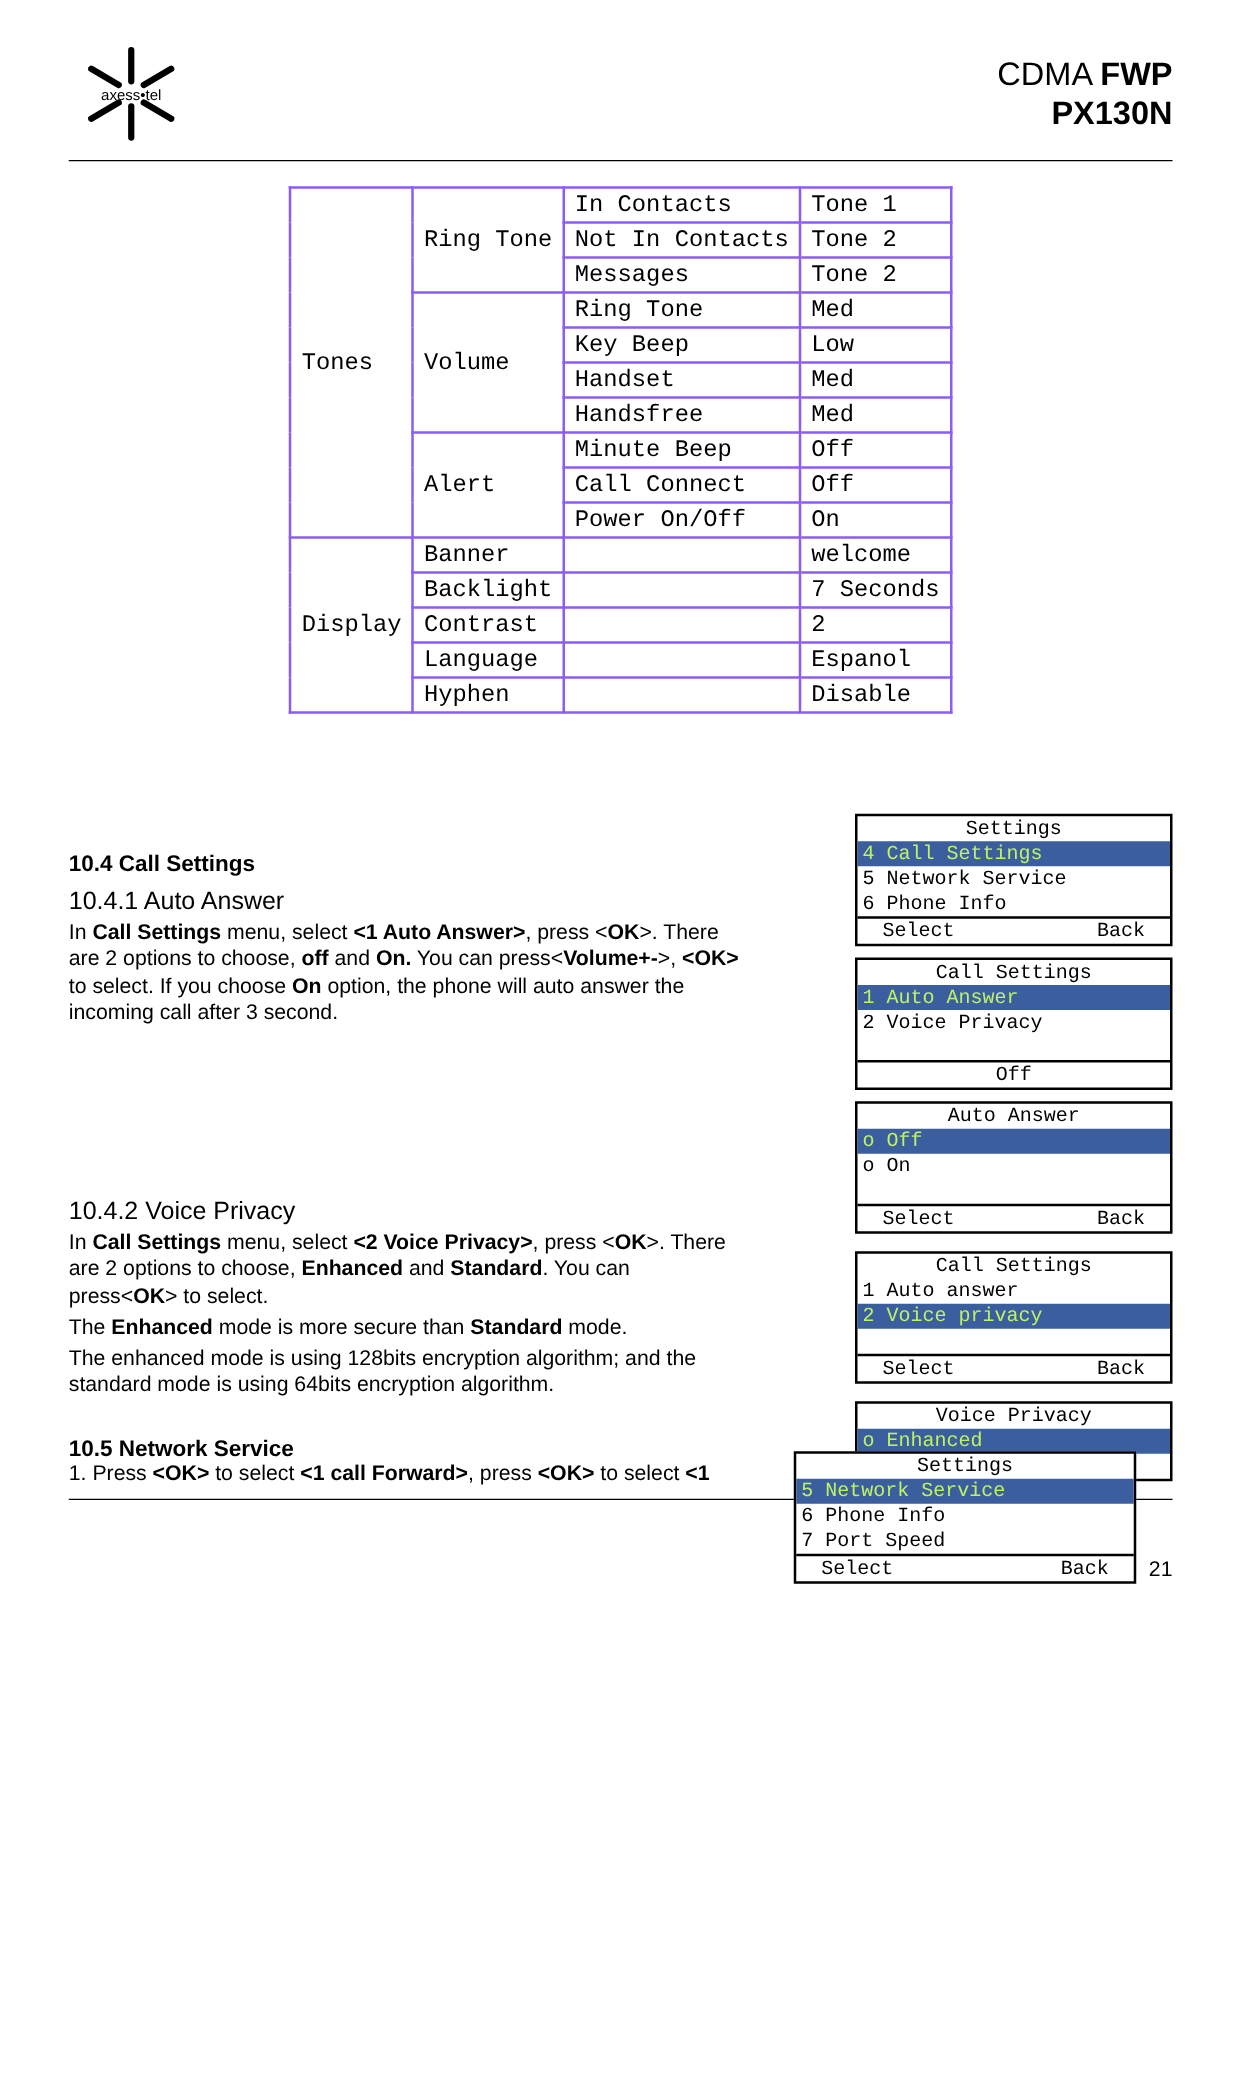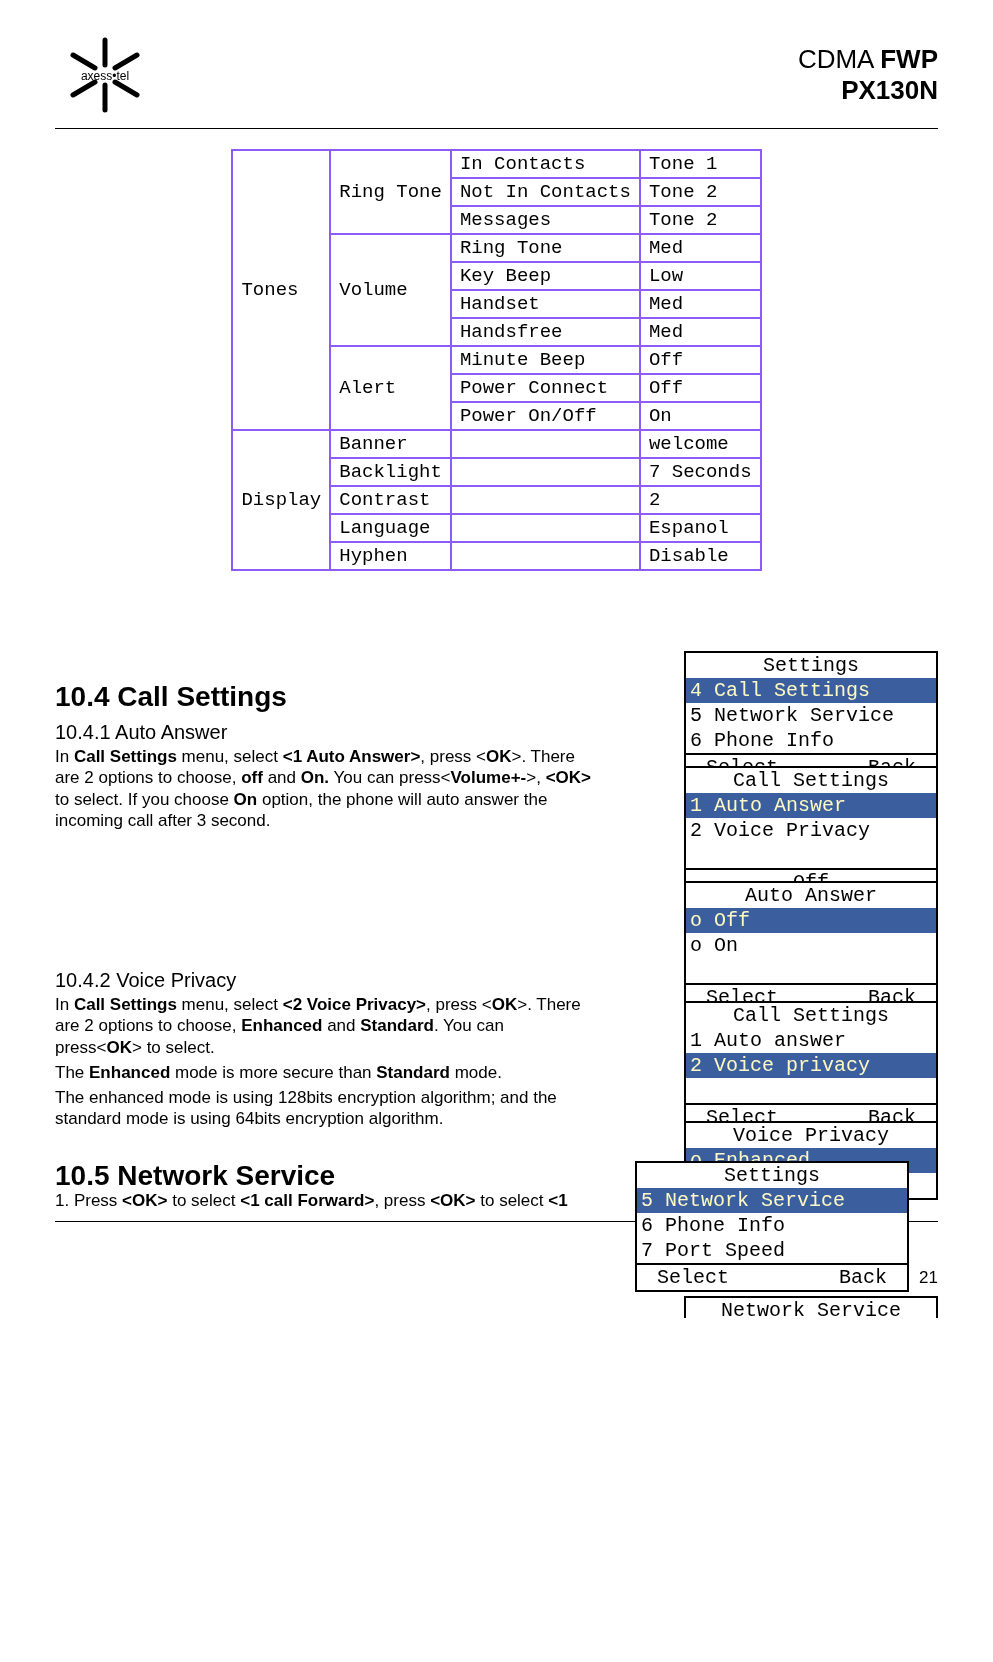--- a/index.html
+++ b/index.html
@@ -38,21 +38,21 @@
   table.settings td {
     border: 2px solid #8b5cf6;
     padding: 2px 8px;
     white-space: nowrap;
   }
   .sections {
     margin-top: 110px;
     position: relative;
   }
   h2 {
-    font-size: 28px;
+    font-size: 18px;
     font-weight: bold;
     margin: 6px 0 4px 0;
   }
   h3 {
     font-size: 20px;
     font-weight: normal;
     margin: 8px 0 2px 0;
   }
   .para {
     max-width: 540px;
@@ -60,27 +60,27 @@
     margin: 2px 0 10px 0;
     font-size: 17px;
   }
   .b { font-weight: bold; }
   .phonebox {
     position: absolute;
     right: 0;
     width: 250px;
     border: 2px solid #000;
     font-family: "Courier New", monospace;
-    font-size: 20px;
+    font-size: 16px;
     line-height: 1.25;
     background: #fff;
   }
   .phonebox .title { text-align: center; padding: 0 4px; }
   .phonebox .row { padding: 0 4px; white-space: nowrap; overflow: hidden; }
-  .phonebox .sel { background: #3b5f9e; color: #fef9c3; }
+  .phonebox .sel { background: #3b5f9e; color: #bef264; }
   .phonebox .footer {
     border-top: 2px solid #000;
     display: flex;
     justify-content: space-between;
     padding: 0 20px;
   }
   .phonebox .footer-center {
     border-top: 2px solid #000;
     text-align: center;
     padding: 0 4px;
@@ -149,21 +149,21 @@
 <tr>
         <td>Handsfree</td>
         <td>Med</td>
       </tr>
 <tr>
         <td rowspan="3">Alert</td>
         <td>Minute Beep</td>
         <td>Off</td>
       </tr>
 <tr>
-        <td>Power Connect</td>
+        <td>Call Connect</td>
         <td>Off</td>
       </tr>
 <tr>
         <td>Power On/Off</td>
         <td>On</td>
       </tr>
 <tr>
         <td rowspan="5">Display</td>
         <td>Banner</td>
         <td></td>

